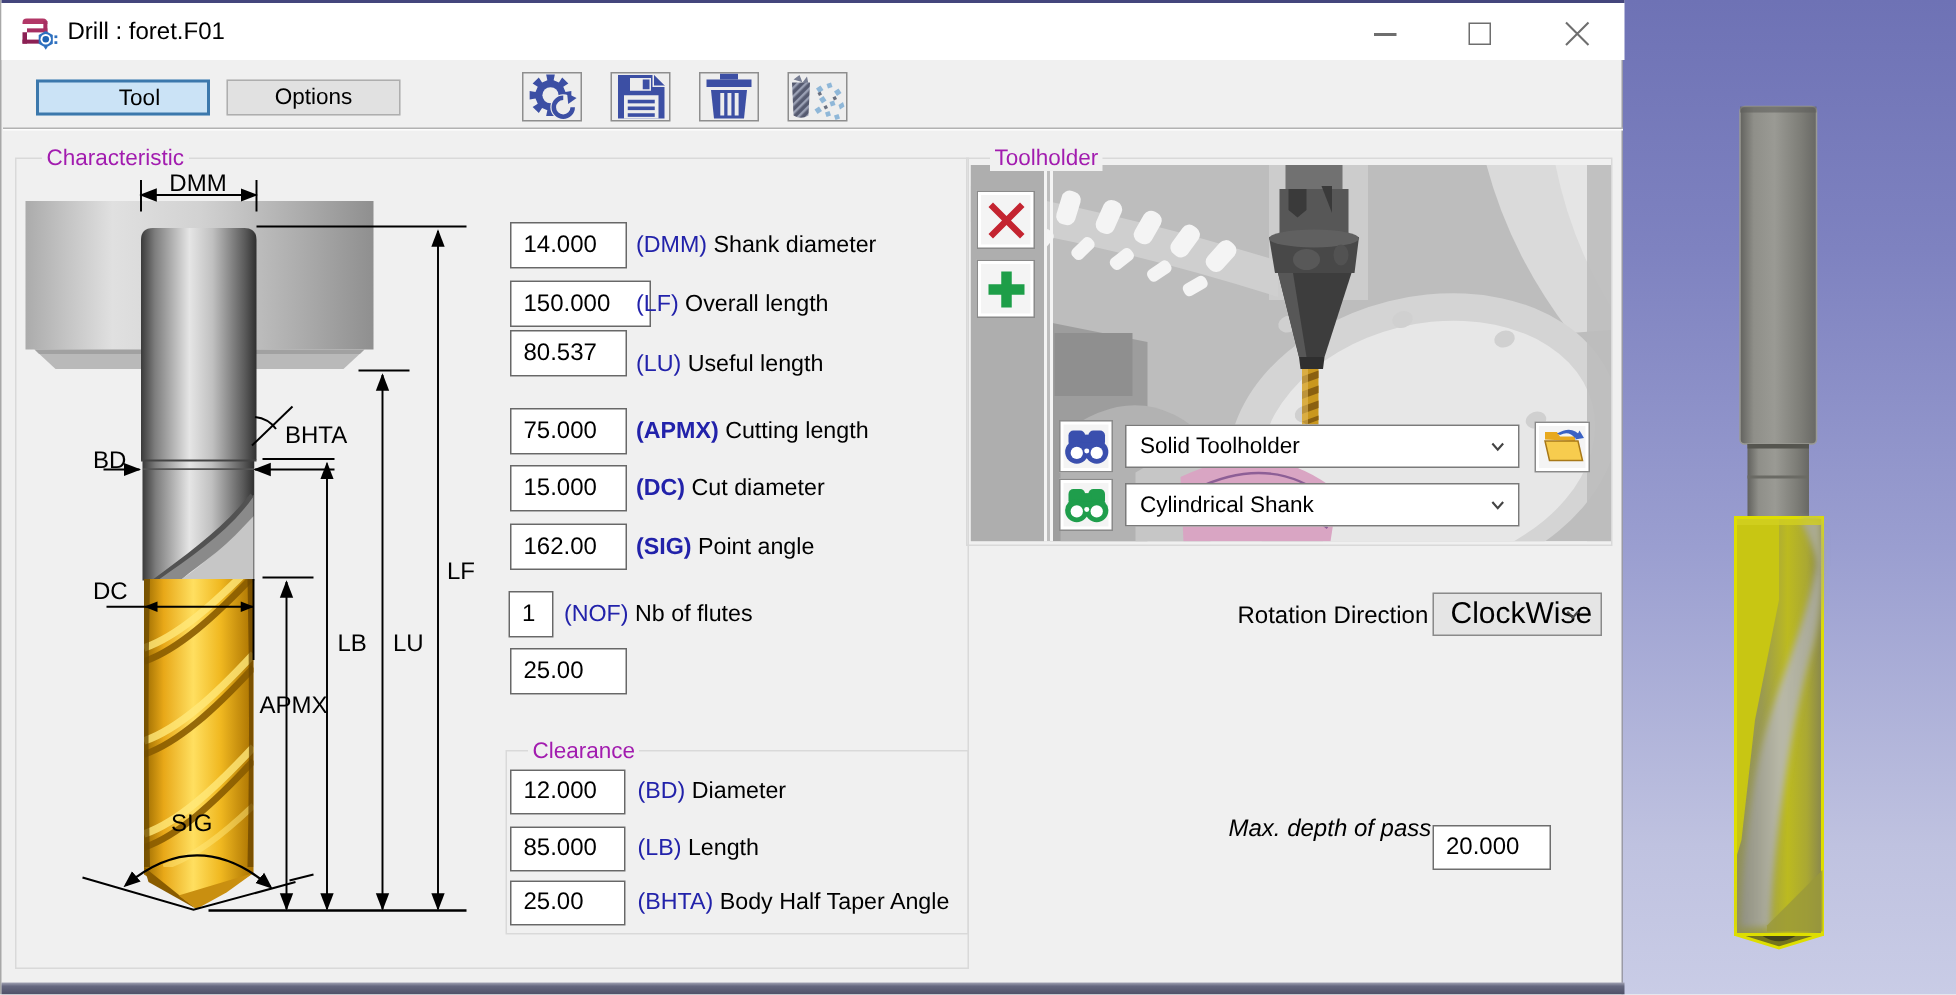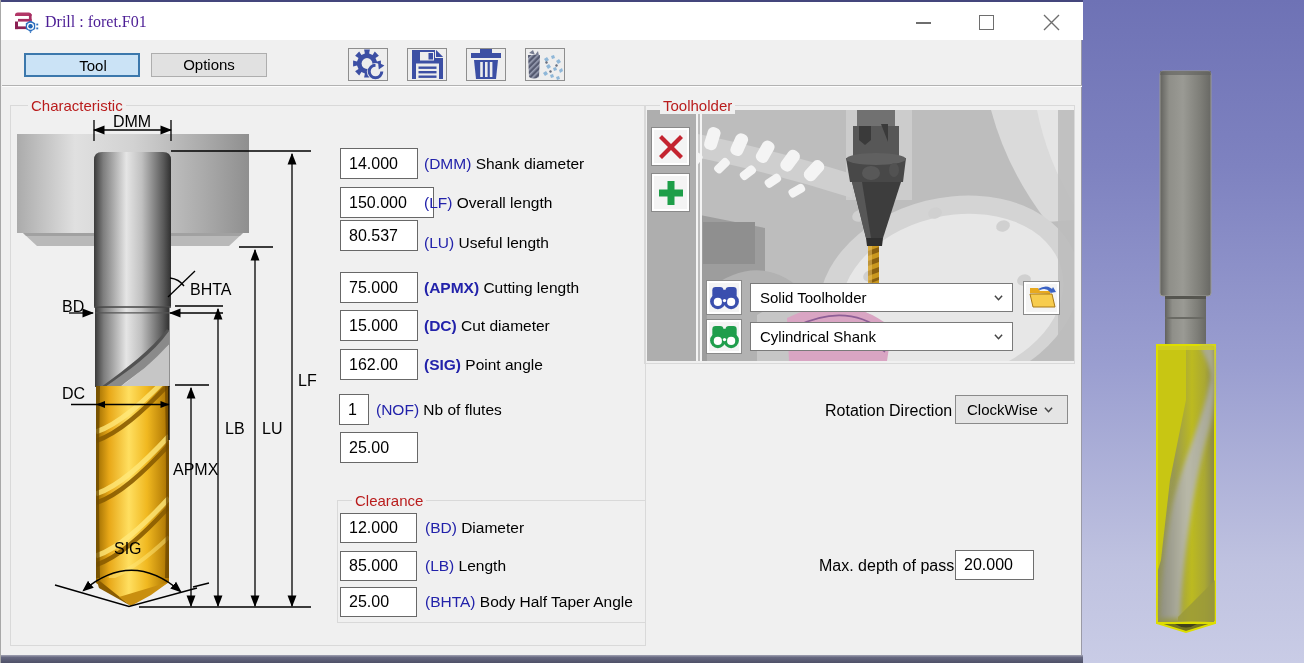--- a/index.html
+++ b/index.html
@@ -4,51 +4,51 @@
 <style>
 *{margin:0;padding:0;box-sizing:border-box;}
 html,body{width:1304px;height:663px;overflow:hidden;font-family:"Liberation Sans",sans-serif;}
 body{position:relative;background:#f0f0f0;}
 .abs{position:absolute;}
 
 #viewport{left:1082px;top:0;width:222px;height:663px;background:linear-gradient(180deg,#6e72b5 0%,#7e82c0 25%,#9a9ed0 55%,#bfc2e0 85%,#c9cce6 100%);}
 
 #win{left:0;top:0;width:1082px;height:663px;background:#f0f0f0;border-left:1px solid #a8a8a8;border-right:1px solid #9a9aa6;}
 #titlebar{left:0;top:0;width:1082px;height:40px;background:#ffffff;border-top:2px solid #44467c;}
-#title{left:44px;top:11px;font-size:16px;color:#4c1d95;font-family:Liberation Serif, serif;}
+#title{left:44px;top:11px;font-size:16px;color:#000000;}
 #minbtn{left:915px;top:20px;width:15px;height:1.5px;background:#6e6e6e;}
 #maxbtn{left:978px;top:13px;width:15px;height:15px;border:1.2px solid #6e6e6e;}
 #closebtn{left:1042px;top:12px;width:17px;height:17px;}
 
 #sep1{left:1px;top:85px;width:1080px;height:1px;background:#b2b2b2;}
 #sep1b{left:1px;top:86px;width:1080px;height:1px;background:#fdfdfd;}
 .tabbtn{top:53px;height:24px;font-size:15px;text-align:center;line-height:21px;color:#000;}
 #tab-tool{left:23px;width:116px;background:#cbe3f6;border:2px solid #3c78ac;padding-left:22px;}
 #tab-opt{left:150px;width:116px;background:#e1e1e1;border:1px solid #aeaeae;line-height:22px;}
 .iconbtn{top:48px;width:40px;height:33px;background:#eeeeee;border:1px solid #8e8e8e;}
 
 .group{border:1px solid #d9d9d9;}
-.gl{position:absolute;top:-9px;background:#f0f0f0;padding:0 3px;font-size:15px;color:#b91c1c;white-space:nowrap;line-height:17px;z-index:6;}
+.gl{position:absolute;top:-9px;background:#f0f0f0;padding:0 3px;font-size:15px;color:#a21caf;white-space:nowrap;line-height:17px;z-index:6;}
 #g-char{left:9px;top:105px;width:636px;height:541px;}
 #g-clear{left:336px;top:500px;width:309px;height:123px;padding-left:40px;}
 #g-tool{left:643px;top:105px;width:431px;height:259px;}
 
 .field{background:#fff;border:1px solid #686868;font-size:16px;color:#000;padding-left:8px;display:flex;align-items:center;}
 .flabel{font-size:15.5px;color:#000;white-space:nowrap;display:flex;align-items:center;}
 .blue{color:#2222aa;}
 
 #photo{left:646px;top:110px;width:427px;height:251px;overflow:hidden;}
 .sqbtn{width:39px;height:39px;background:#f4f4f4;border:1px solid #8a8a8a;box-shadow:inset 0 0 0 2px #fff;display:flex;align-items:center;justify-content:center;}
 .combo{background:#fff;border:1px solid #7a7a7a;font-size:15px;display:flex;align-items:center;padding-left:9px;}
 .chev{position:absolute;right:9px;top:50%;margin-top:-5px;width:9px;height:9px;}
 
 #rotlabel{left:824px;top:402px;font-size:16px;}
-#rotcombo{left:954px;top:395px;width:113px;height:29px;background:#e5e5e5;border:1px solid #8a8a8a;font-size:15px;display:flex;align-items:center;padding-left:11px;}
+#rotcombo{left:954px;top:395px;width:113px;height:29px;background:#e5e5e5;border:1px solid #8a8a8a;font-size:20px;display:flex;align-items:center;padding-left:11px;}
 #rotcombo .chev{right:14px;}
-#depthlabel{left:818px;top:557px;font-size:16px;}
+#depthlabel{left:818px;top:544px;font-size:16px;font-style:italic;}
 #depthfield{left:954px;top:550px;width:79px;height:30px;border:1.5px solid #6e6e6e;}
 #botstrip{left:0px;top:655px;width:1082px;height:8px;background:linear-gradient(180deg,#a2a3b4 0,#666880 30%,#4e5067 100%);}
 </style>
 </head>
 <body>
 <div id="viewport" class="abs">
 <svg width="222" height="663" viewBox="0 0 222 663">
   <defs>
     <linearGradient id="vshank" x1="0" y1="0" x2="1" y2="0">
       <stop offset="0" stop-color="#62625e"></stop>

